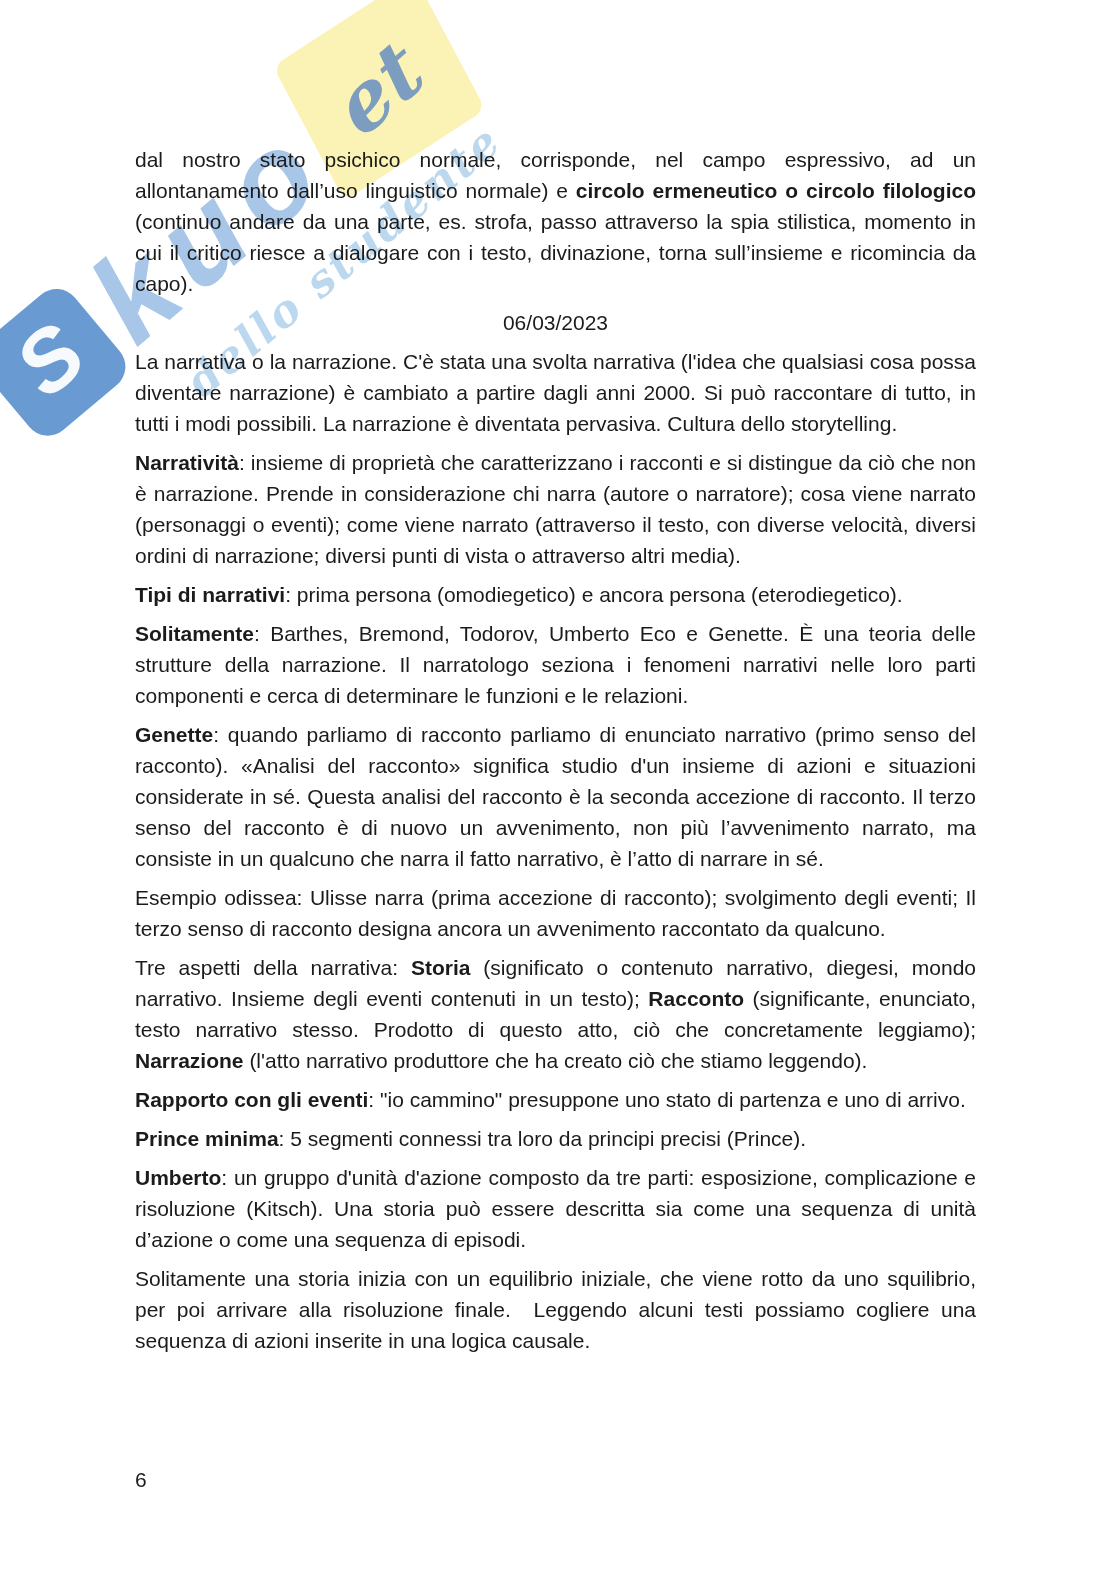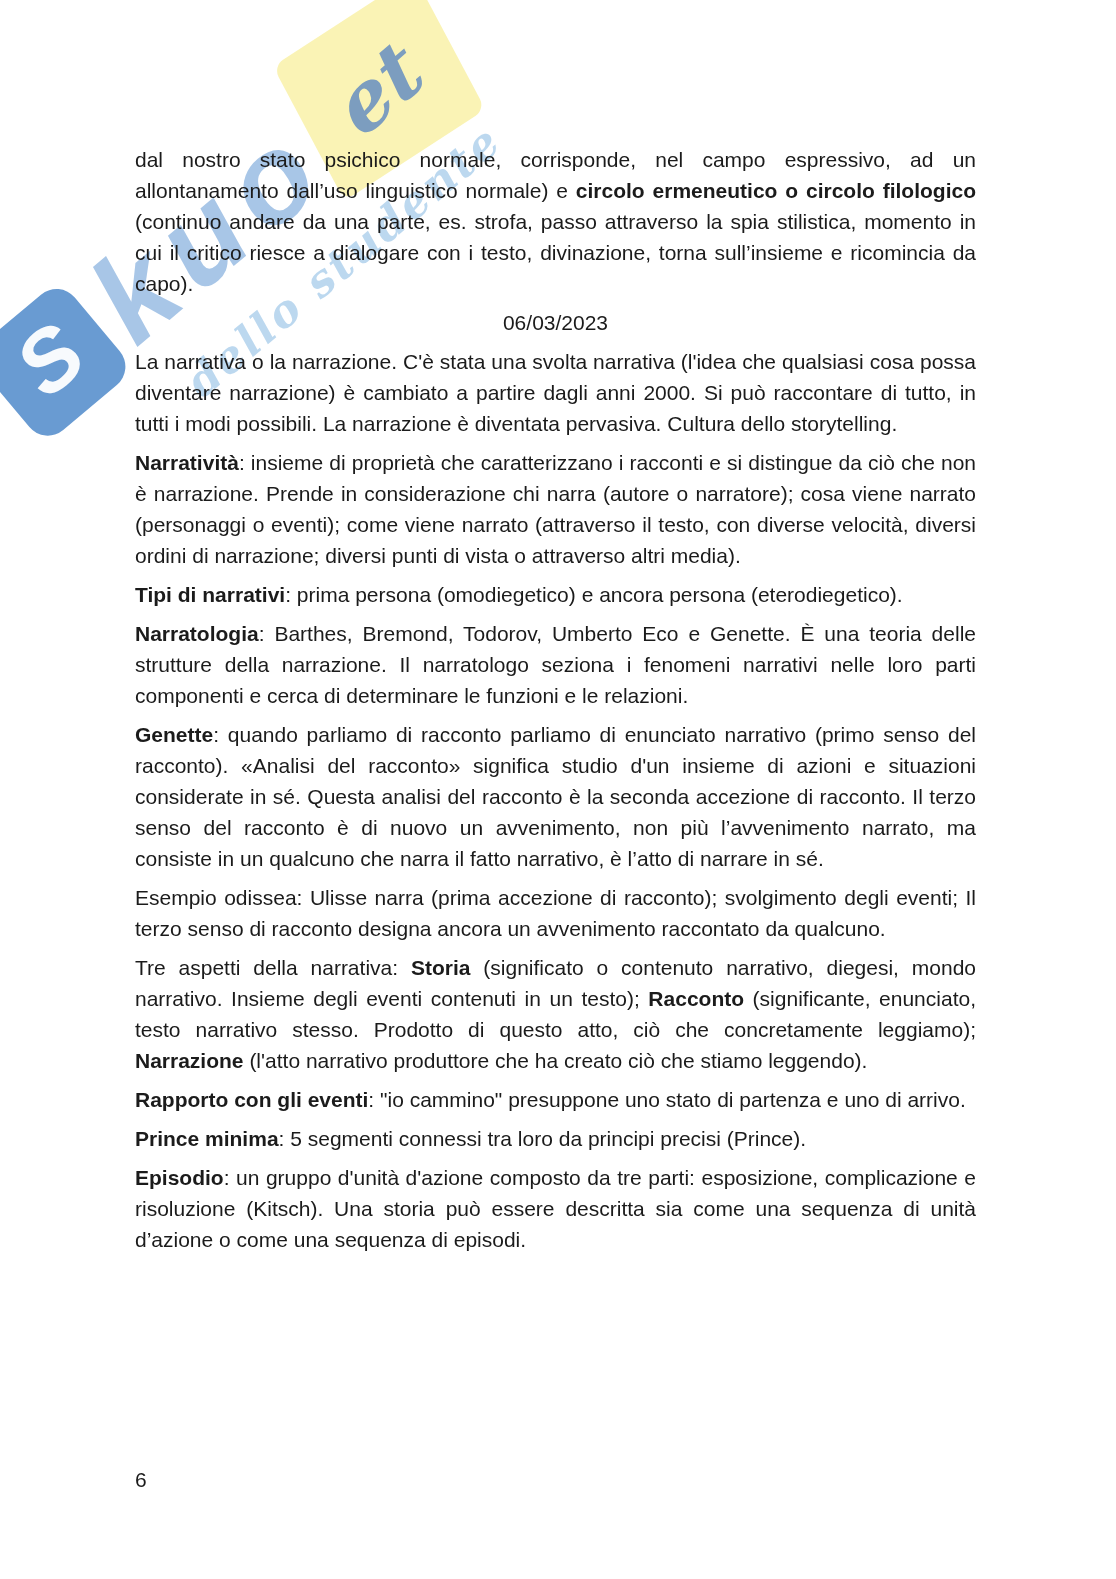--- a/index.html
+++ b/index.html
@@ -108,23 +108,24 @@
     </div>
     <div class="wm-tagline">dello studente</div>
   </div>
 
   <main class="content">
       <p class="para"><span>dal nostro stato psichico normale, corrisponde, nel campo espressivo, ad un allontanamento dall’uso linguistico normale) e </span><span class="b">circolo ermeneutico o circolo filologico</span><span> (continuo andare da una parte, es. strofa, passo attraverso la spia stilistica, momento in cui il critico riesce a dialogare con i testo, divinazione, torna sull’insieme e ricomincia da capo).</span></p>
       <p class="para date"><span>06/03/2023</span></p>
       <p class="para"><span>La narrativa o la narrazione. C'è stata una svolta narrativa (l'idea che qualsiasi cosa possa diventare narrazione) è cambiato a partire dagli anni 2000. Si può raccontare di tutto, in tutti i modi possibili. La narrazione è diventata pervasiva. Cultura dello storytelling.</span></p>
       <p class="para"><span class="b">Narratività</span><span>: insieme di proprietà che caratterizzano i racconti e si distingue da ciò che non è narrazione. Prende in considerazione chi narra (autore o narratore); cosa viene narrato (personaggi o eventi); come viene narrato (attraverso il testo, con diverse velocità, diversi ordini di narrazione; diversi punti di vista o attraverso altri media).</span></p>
       <p class="para"><span class="b">Tipi di narrativi</span><span>: prima persona (omodiegetico) e ancora persona (eterodiegetico).</span></p>
-      <p class="para"><span class="b">Narratologia</span><span>: Barthes, Bremond, Todorov, Umberto Eco e Genette. È una teoria delle strutture della narrazione. Il narratologo seziona i fenomeni narrativi nelle loro parti componenti e cerca di determinare le funzioni e le relazioni.</span></p>
+      <p class="para"><span class="b">Solitamente</span><span>: Barthes, Bremond, Todorov, Umberto Eco e Genette. È una teoria delle strutture della narrazione. Il narratologo seziona i fenomeni narrativi nelle loro parti componenti e cerca di determinare le funzioni e le relazioni.</span></p>
       <p class="para"><span class="b">Genette</span><span>: quando parliamo di racconto parliamo di enunciato narrativo (primo senso del racconto). «Analisi del racconto» significa studio d'un insieme di azioni e situazioni considerate in sé. Questa analisi del racconto è la seconda accezione di racconto. Il terzo senso del racconto è di nuovo un avvenimento, non più l’avvenimento narrato, ma consiste in un qualcuno che narra il fatto narrativo, è l’atto di narrare in sé.</span></p>
       <p class="para"><span>Esempio odissea: Ulisse narra (prima accezione di racconto); svolgimento degli eventi; Il terzo senso di racconto designa ancora un avvenimento raccontato da qualcuno.</span></p>
       <p class="para"><span>Tre aspetti della narrativa: </span><span class="b">Storia</span><span> (significato o contenuto narrativo, diegesi, mondo narrativo. Insieme degli eventi contenuti in un testo); </span><span class="b">Racconto</span><span> (significante, enunciato, testo narrativo stesso. Prodotto di questo atto, ciò che concretamente leggiamo); </span><span class="b">Narrazione</span><span> (l'atto narrativo produttore che ha creato ciò che stiamo leggendo).</span></p>
       <p class="para"><span class="b">Rapporto con gli eventi</span><span>: "io cammino" presuppone uno stato di partenza e uno di arrivo.</span></p>
       <p class="para"><span class="b">Prince minima</span><span>: 5 segmenti connessi tra loro da principi precisi (Prince).</span></p>
-      <p class="para"><span class="b">Episodio</span><span>: un gruppo d'unità d'azione composto da tre parti: esposizione, complicazione e risoluzione (Kitsch). Una storia può essere descritta sia come una sequenza di unità d’azione o come una sequenza di episodi.</span></p>
+      <p class="para"><span class="b">Umberto</span><span>: un gruppo d'unità d'azione composto da tre parti: esposizione, complicazione e risoluzione (Kitsch). Una storia può essere descritta sia come una sequenza di unità d’azione o come una sequenza di episodi.</span></p>
+      <p class="para"><span>Solitamente una storia inizia con un equilibrio iniziale, che viene rotto da uno squilibrio, per poi arrivare alla risoluzione finale.&nbsp; Leggendo alcuni testi possiamo cogliere una sequenza di azioni inserite in una logica causale.</span></p>
     </main>
 
   <div class="page-number">6</div>
 </div>
 
 </body></html>

